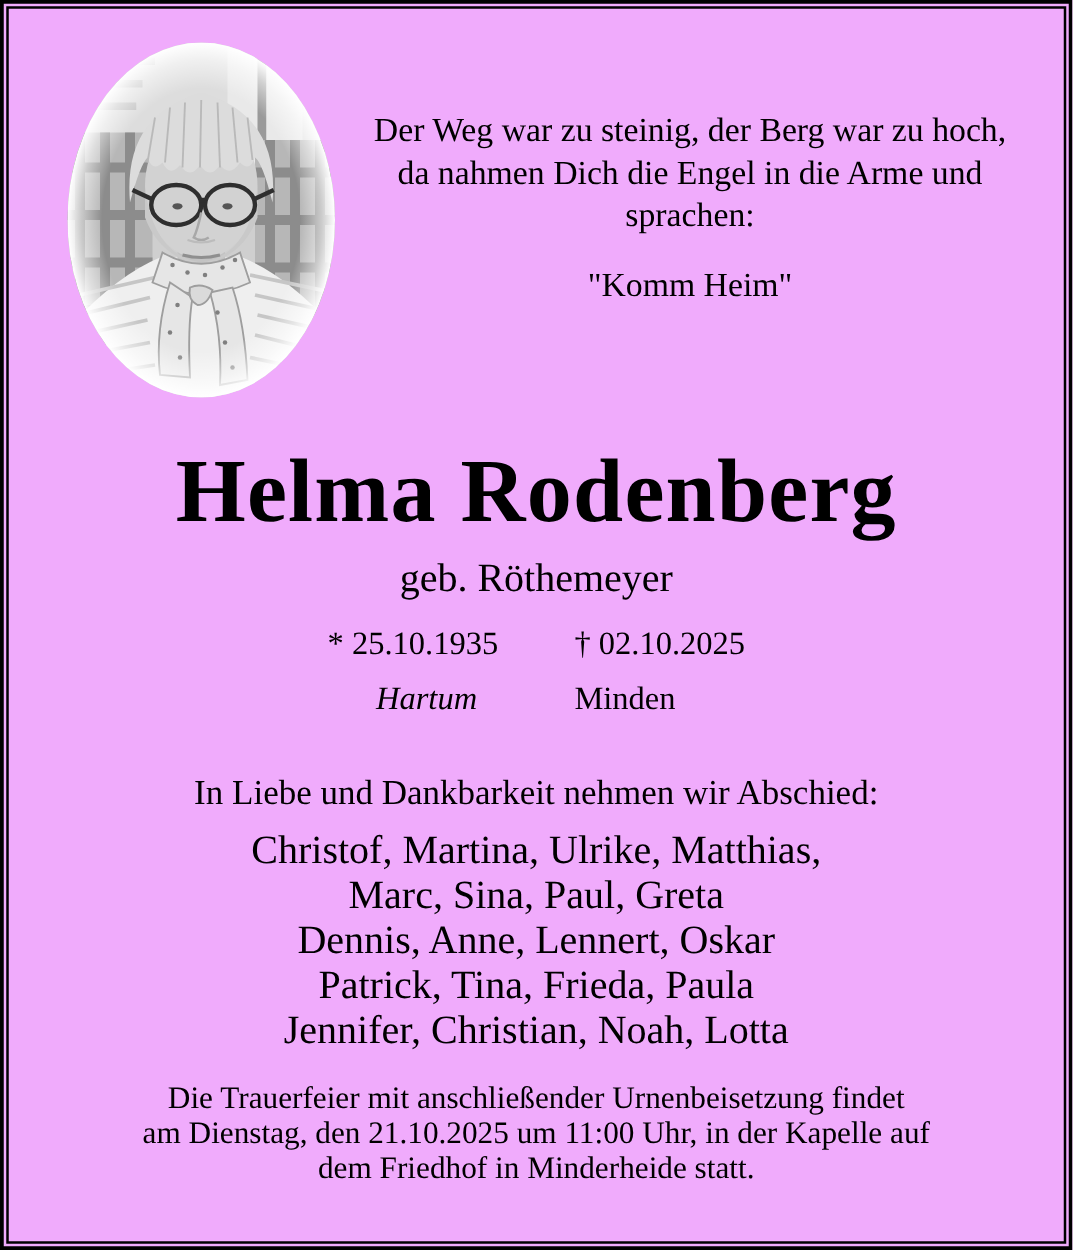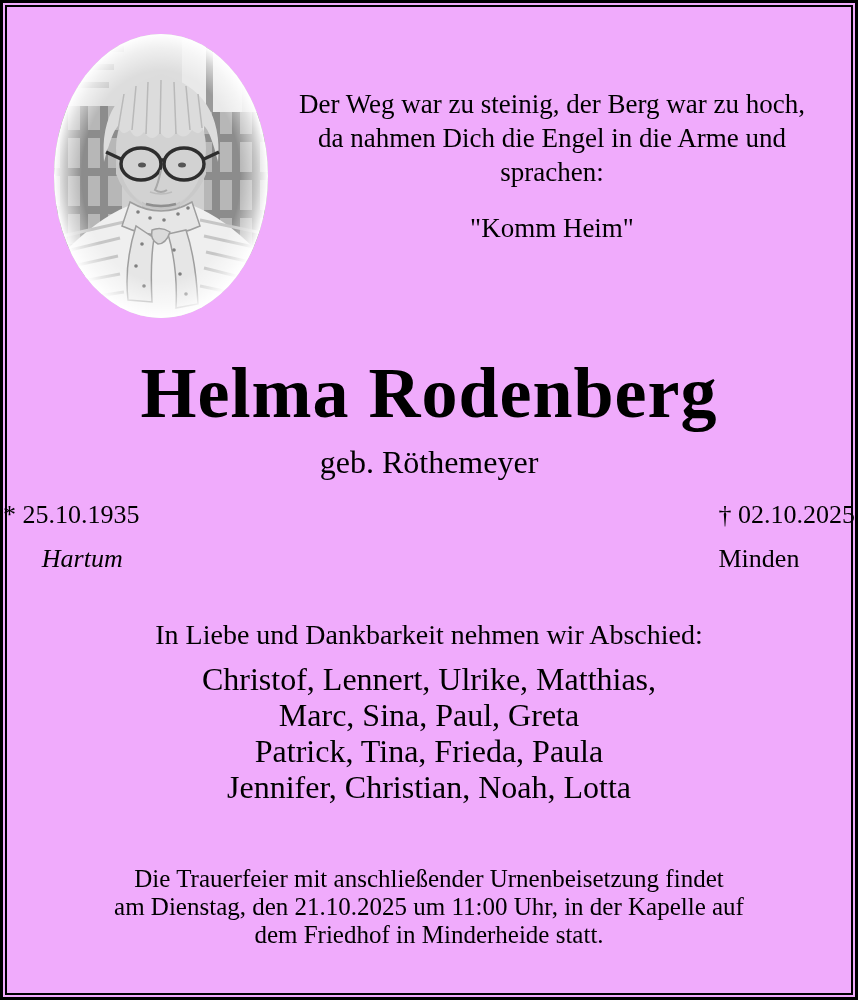--- a/index.html
+++ b/index.html
@@ -53,21 +53,21 @@
     top: 441px;
     text-align: center;
     font-size: 32px;
     line-height: 36px;
   }
   .dates-row {
     position: absolute;
     left: 0; right: 0;
     top: 497px;
     display: flex;
-    justify-content: space-between;
+    justify-content: center;
     gap: 61px;
     font-size: 26px;
     line-height: 30px;
   }
   .date-col { text-align: left; }
   .place { margin-top: 14px; }
   .place-birth { text-align: center; padding-left: 22px; font-style: italic; }
   .place-death { text-align: left; }
   .farewell-intro {
     position: absolute;
@@ -231,22 +231,23 @@
     </div>
     <div class="date-col">
       <div><span>†</span> <span>02.10.2025</span></div>
       <div class="place place-death">Minden</div>
     </div>
   </div>
 
   <div class="farewell-intro">In Liebe und Dankbarkeit nehmen wir Abschied:</div>
 
   <div class="mourners">
-    <div>Christof, Lennert, Ulrike, Matthias,</div>
+    <div>Christof, Martina, Ulrike, Matthias,</div>
     <div>Marc, Sina, Paul, Greta</div>
+    <div>Dennis, Anne, Lennert, Oskar</div>
     <div>Patrick, Tina, Frieda, Paula</div>
     <div>Jennifer, Christian, Noah, Lotta</div>
   </div>
 
   <div class="funeral">
     <div>Die Trauerfeier mit anschließender Urnenbeisetzung findet</div>
     <div>am Dienstag, den 21.10.2025 um 11:00 Uhr, in der Kapelle auf</div>
     <div>dem Friedhof in Minderheide statt.</div>
   </div>
 </div>

